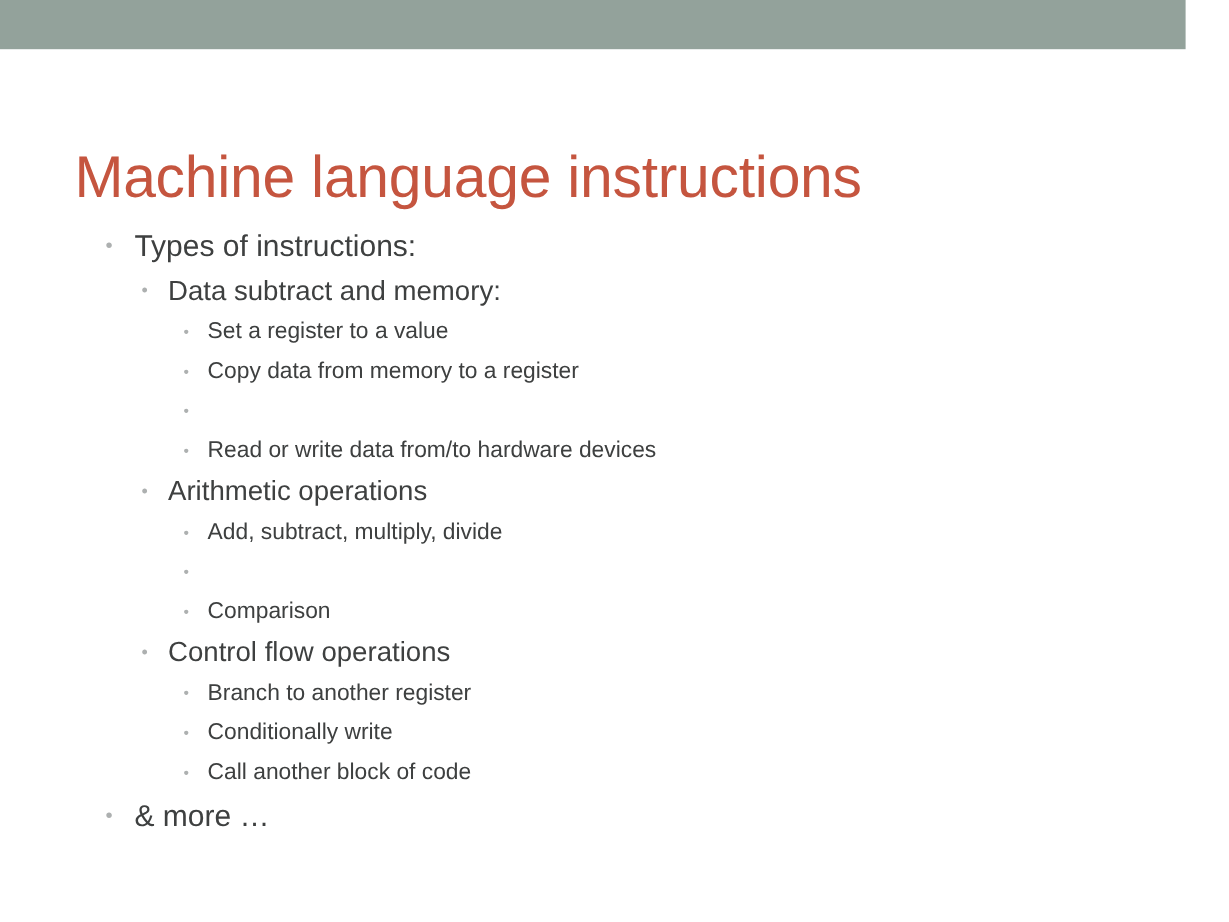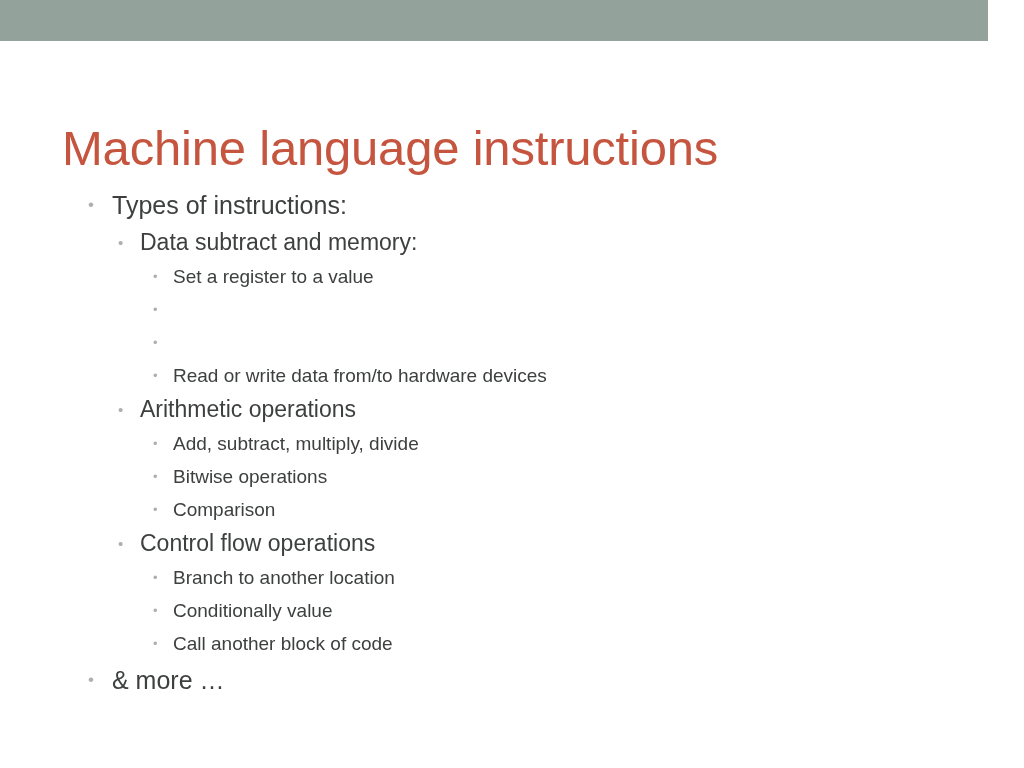--- a/index.html
+++ b/index.html
@@ -130,55 +130,55 @@
       <div class="bullet-row lvl2">
         <span class="bullet-mark">•</span>
         <span class="bullet-text">Data subtract and memory:</span>
       </div>
       <div class="bullet-row lvl3">
         <span class="bullet-mark">•</span>
         <span class="bullet-text">Set a register to a value</span>
       </div>
       <div class="bullet-row lvl3">
         <span class="bullet-mark">•</span>
+        <span class="bullet-text">Copy data from memory to a register</span>
       </div>
       <div class="bullet-row lvl3">
         <span class="bullet-mark">•</span>
       </div>
       <div class="bullet-row lvl3">
         <span class="bullet-mark">•</span>
         <span class="bullet-text">Read or write data from/to hardware devices</span>
       </div>
       <div class="bullet-row lvl2">
         <span class="bullet-mark">•</span>
         <span class="bullet-text">Arithmetic operations</span>
       </div>
       <div class="bullet-row lvl3">
         <span class="bullet-mark">•</span>
         <span class="bullet-text">Add, subtract, multiply, divide</span>
       </div>
       <div class="bullet-row lvl3">
         <span class="bullet-mark">•</span>
-        <span class="bullet-text">Bitwise operations</span>
       </div>
       <div class="bullet-row lvl3">
         <span class="bullet-mark">•</span>
         <span class="bullet-text">Comparison</span>
       </div>
       <div class="bullet-row lvl2">
         <span class="bullet-mark">•</span>
         <span class="bullet-text">Control flow operations</span>
       </div>
       <div class="bullet-row lvl3">
         <span class="bullet-mark">•</span>
-        <span class="bullet-text">Branch to another location</span>
+        <span class="bullet-text">Branch to another register</span>
       </div>
       <div class="bullet-row lvl3">
         <span class="bullet-mark">•</span>
-        <span class="bullet-text">Conditionally value</span>
+        <span class="bullet-text">Conditionally write</span>
       </div>
       <div class="bullet-row lvl3">
         <span class="bullet-mark">•</span>
         <span class="bullet-text">Call another block of code</span>
       </div>
       <div class="bullet-row lvl1">
         <span class="bullet-mark">•</span>
         <span class="bullet-text">&amp; more …</span>
       </div>
     </div>

